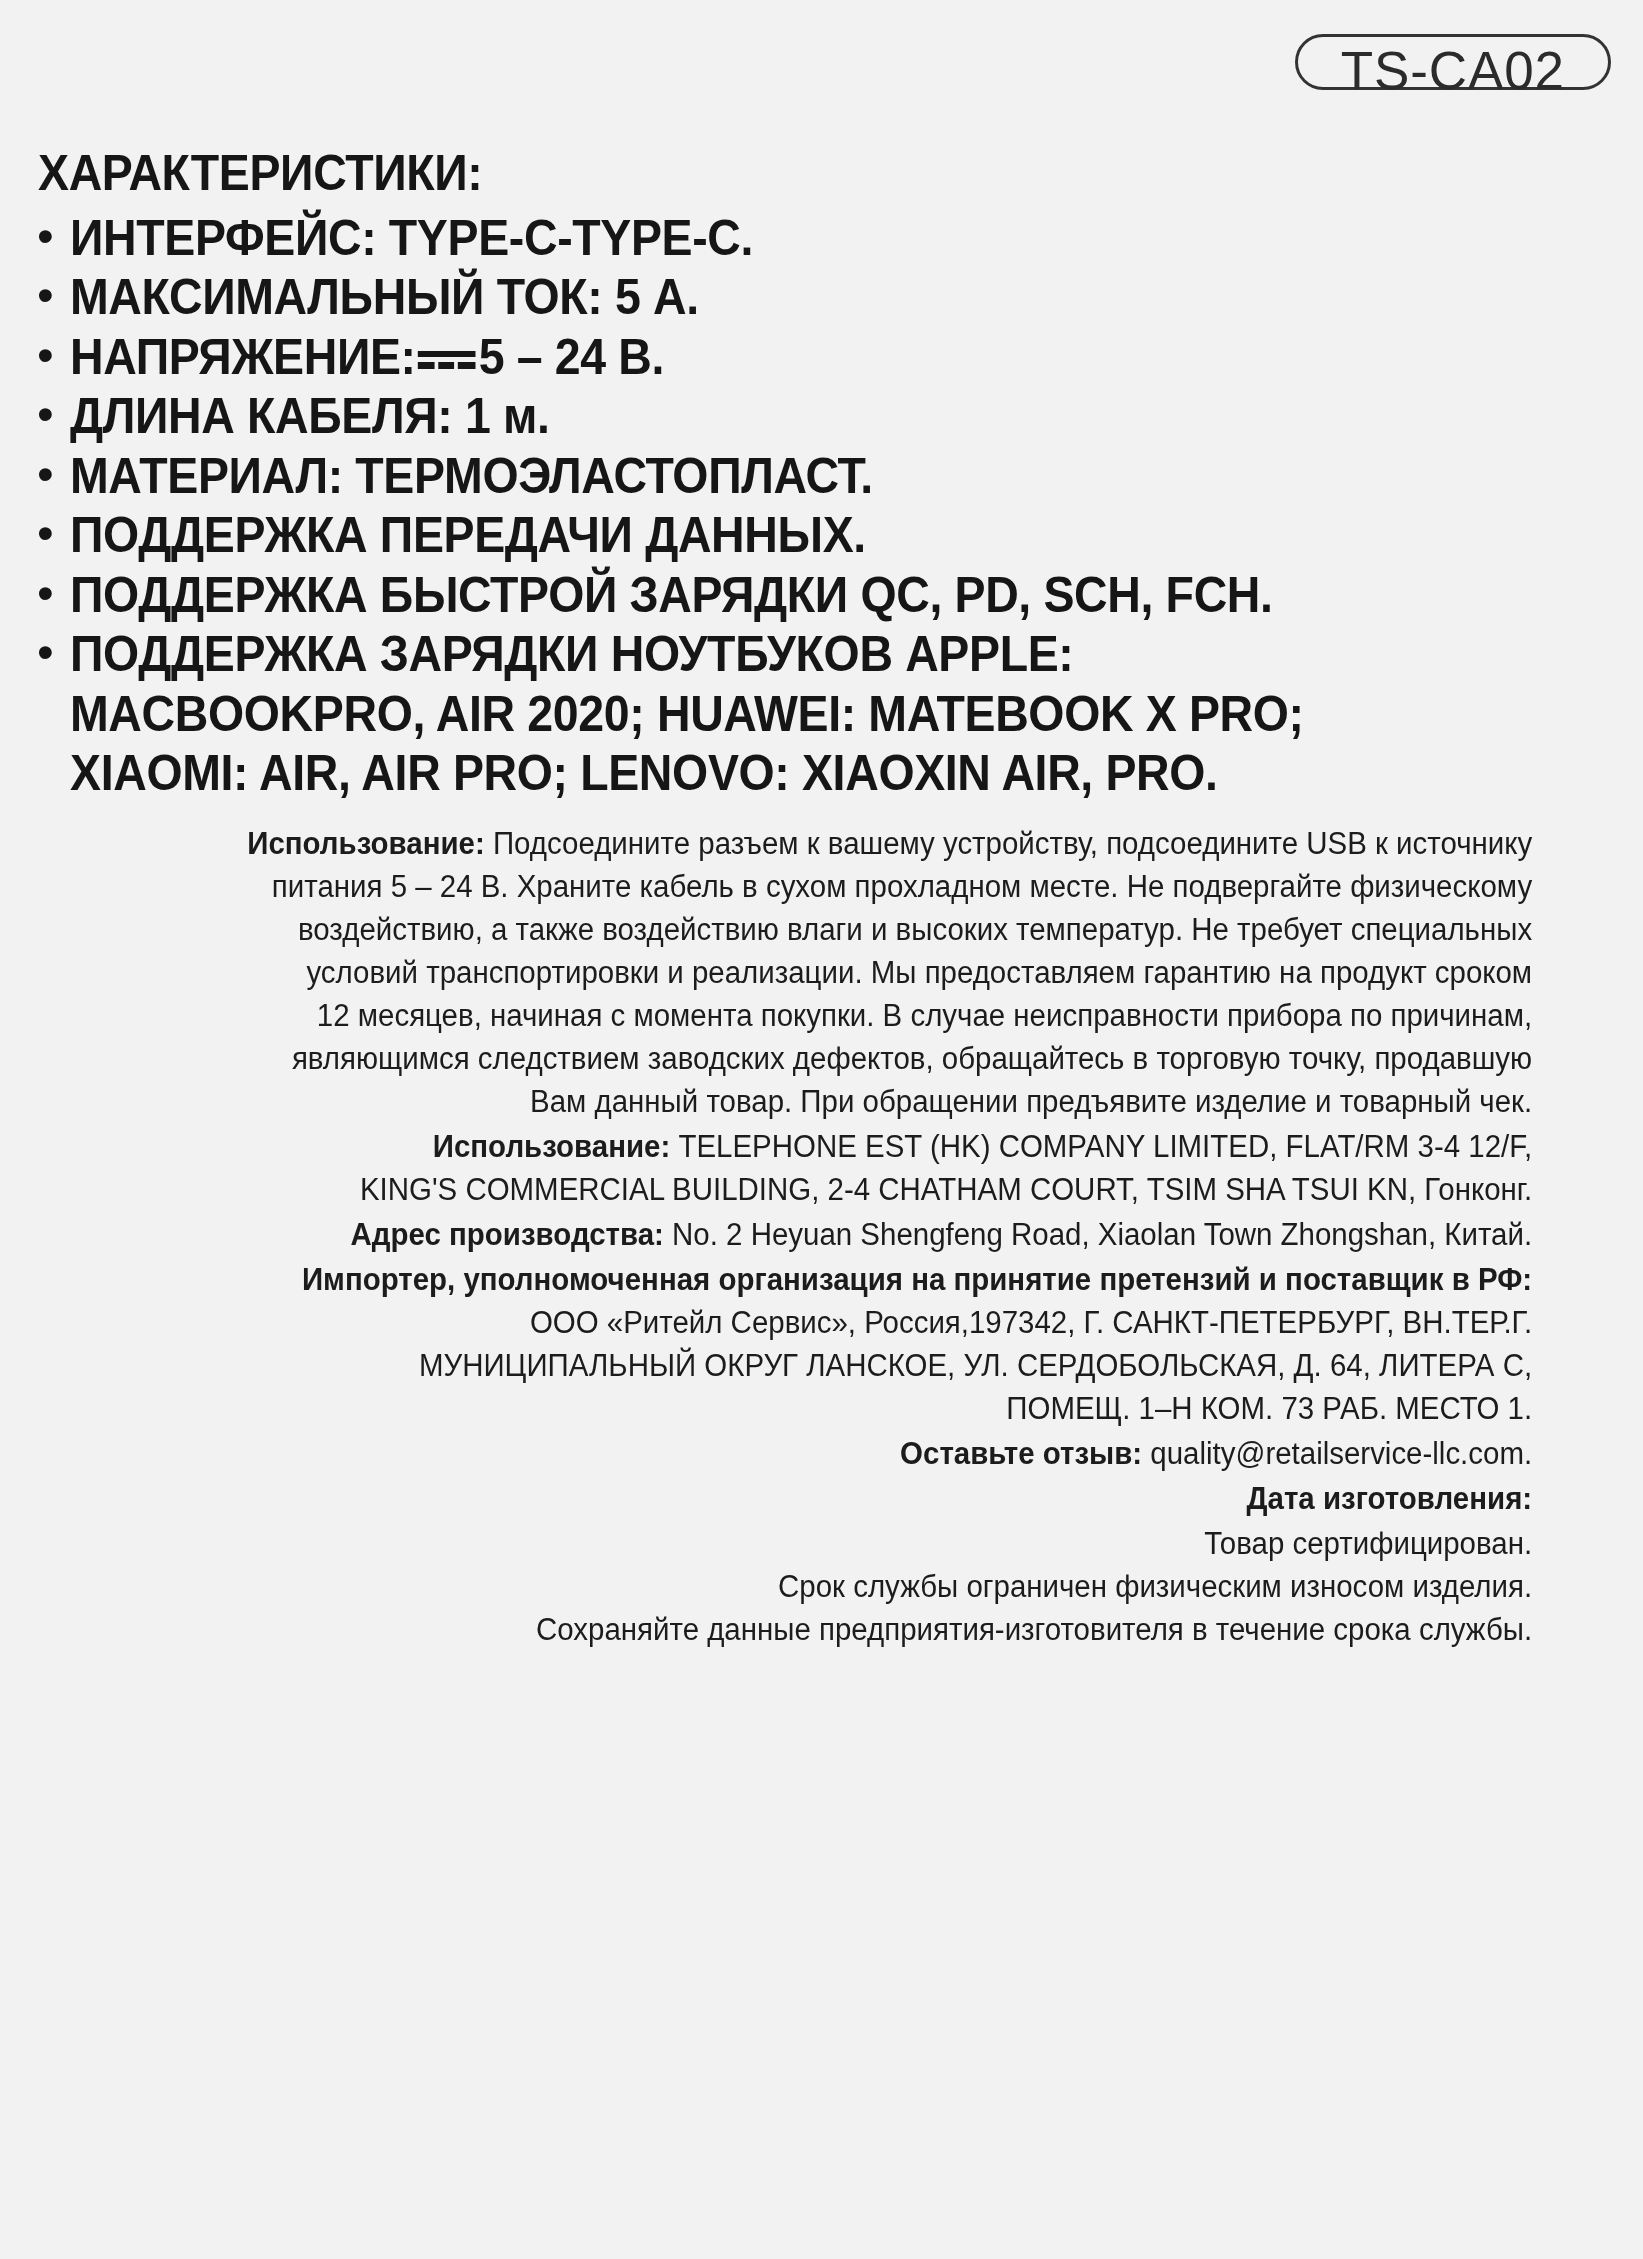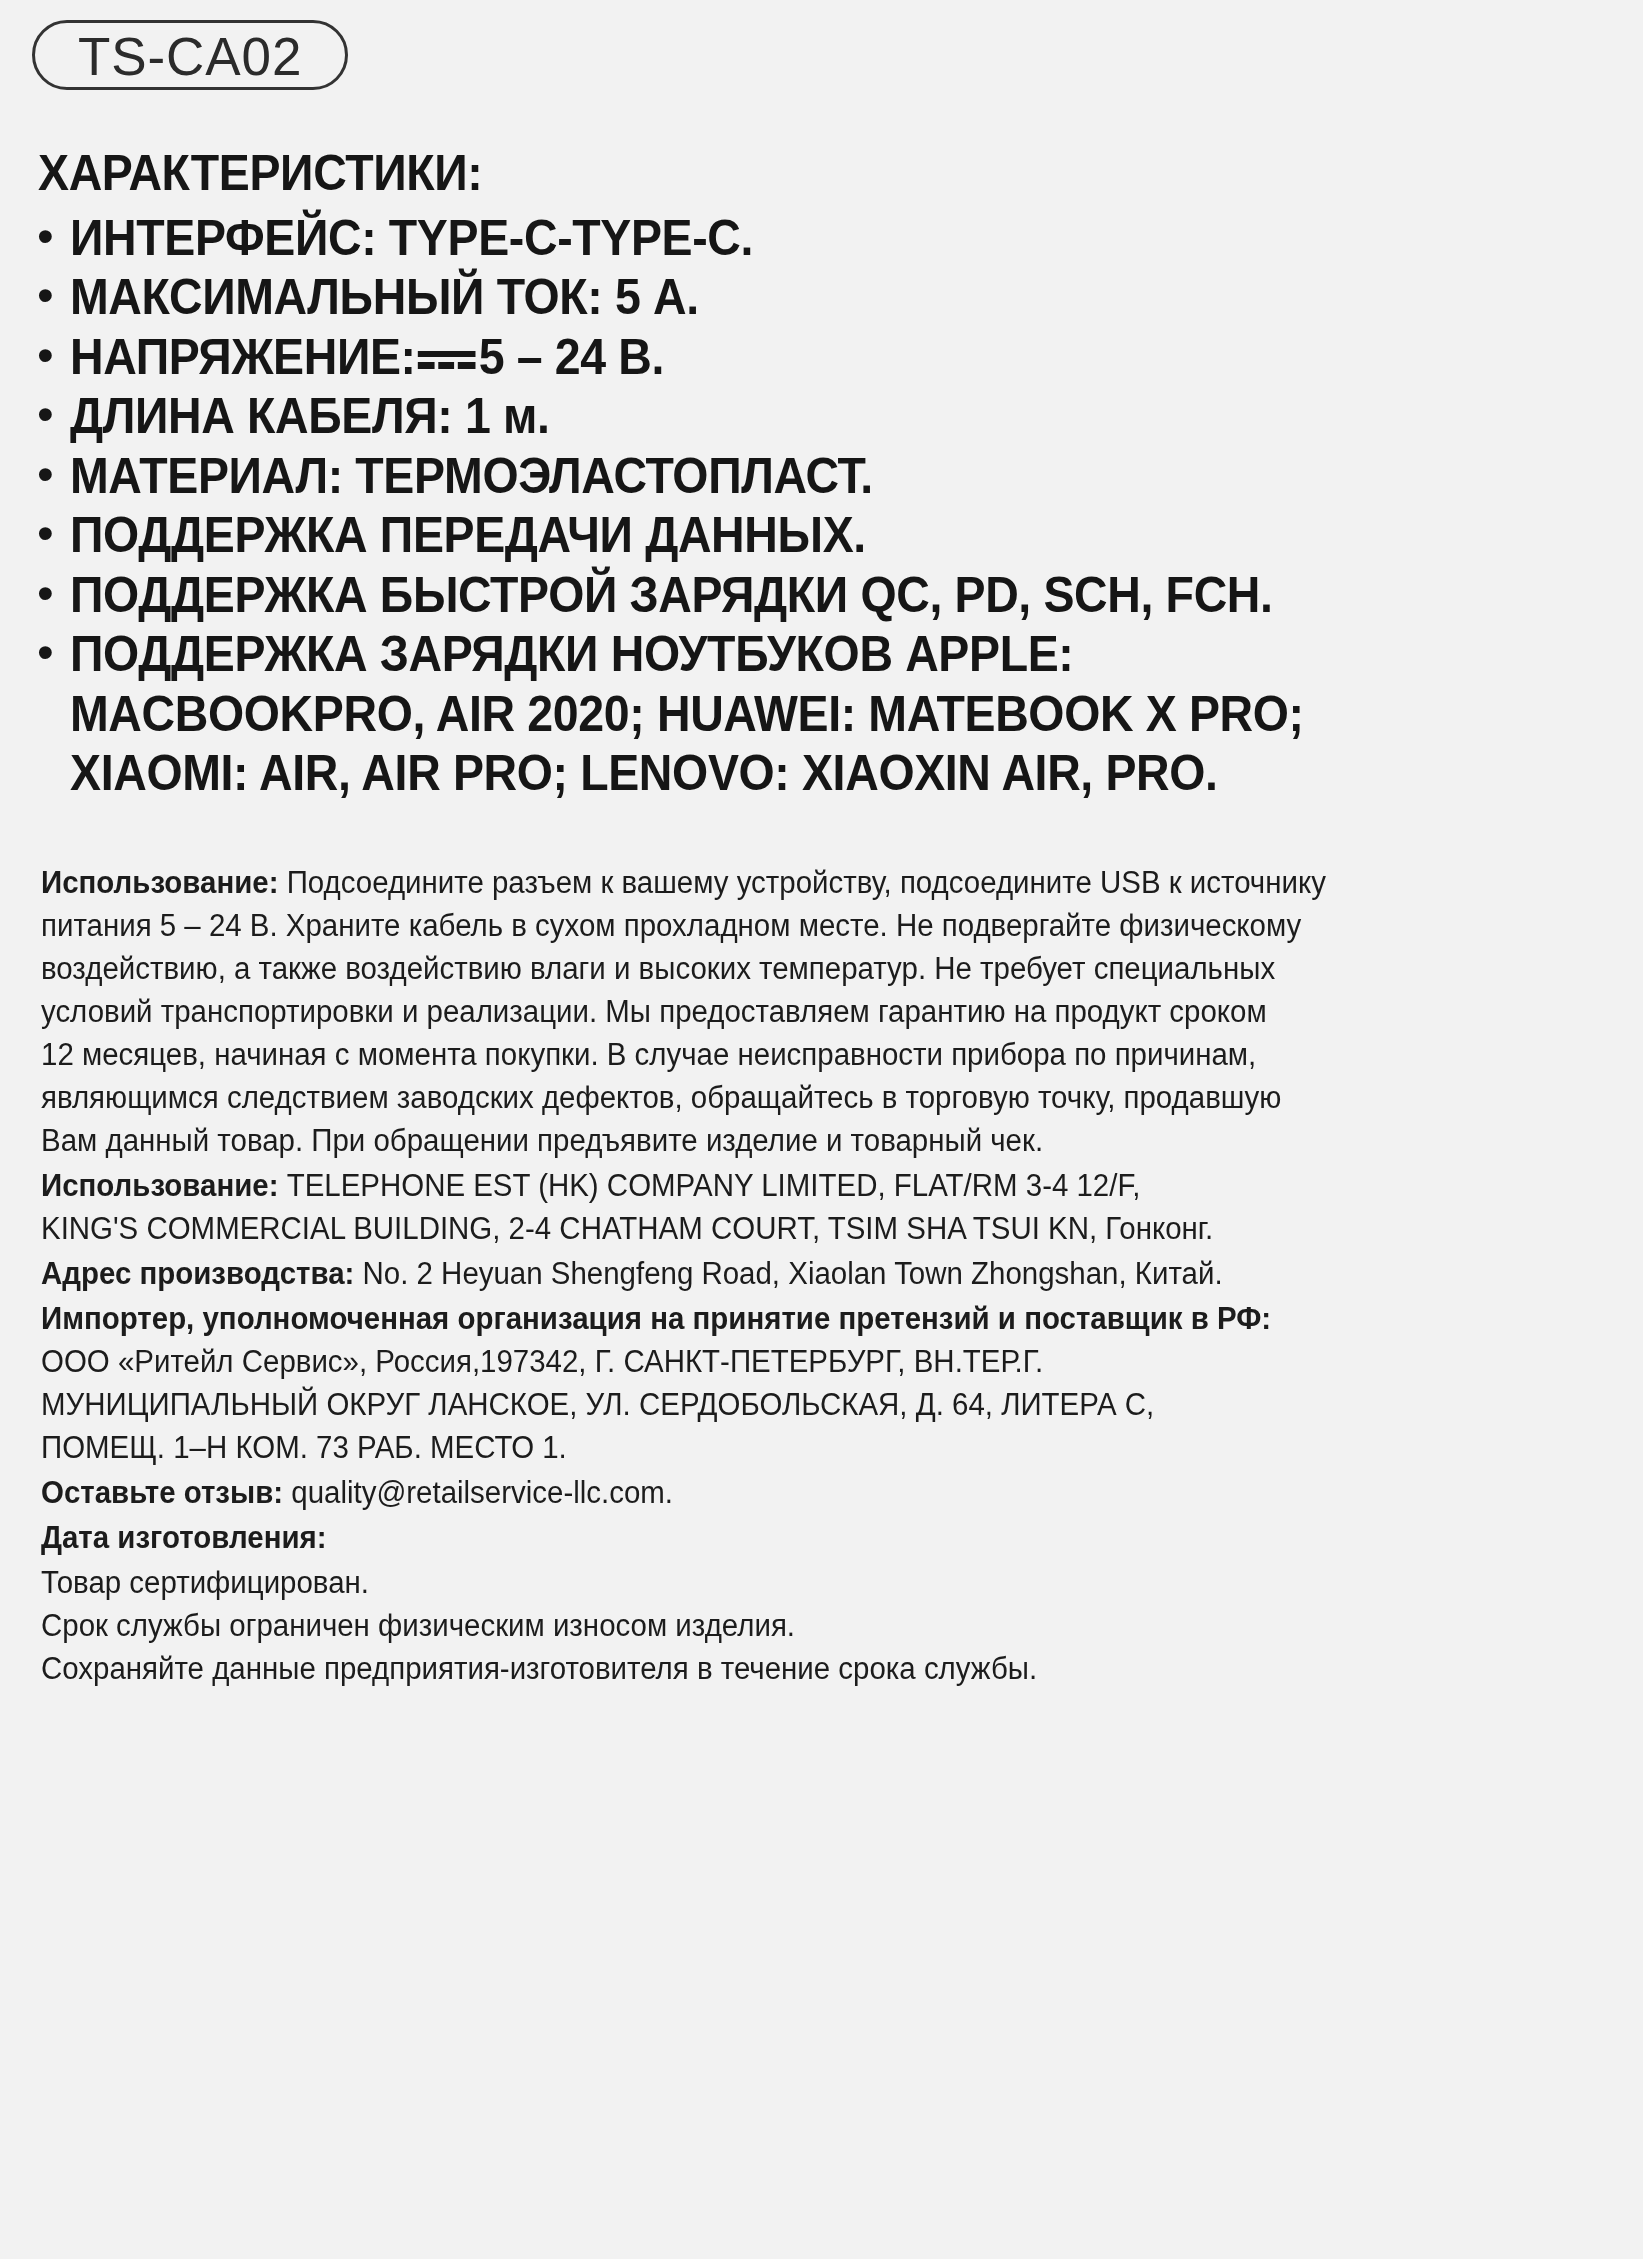--- a/index.html
+++ b/index.html
@@ -17,22 +17,22 @@
     height: 2260px;
     background: #f2f2f2;
     box-sizing: border-box;
     padding: 0 32px;
     overflow: hidden;
     color: #1a1a1a;
   }
   
   .badge-row {
     display: flex;
-    justify-content: flex-start;
-    padding-top: 20px;
+    justify-content: flex-end;
+    padding-top: 34px;
     height: 90px;
     box-sizing: border-box;
   }
   .model-badge {
     border: 3.8px solid #333333;
     border-radius: 43px;
     padding: 5.6px 43px 9.4px 43px;
     font-size: 53px;
     letter-spacing: 0.9px;
     color: #2b2b2b;
@@ -123,25 +123,26 @@
     position: absolute;
     top: 56%;
     height: 6.6px;
     background: #161616;
   }
   .dc-symbol .dc-dash.d1 { left: 0;   width: 30%; }
   .dc-symbol .dc-dash.d2 { left: 36%; width: 28%; }
   .dc-symbol .dc-dash.d3 { left: 70%; width: 30%; }
   
   .fineprint {
-    margin-top: 57px;
+    margin-top: 18px;
     margin-left: 9.4px;
     font-size: 31px;
     line-height: 1.39;
     color: #1c1c1c;
+    text-align: right;
   }
   .fp-para {
     transform: scaleX(0.95);
     transform-origin: left top;
     margin-bottom: 0;
   }
   .fp-line {
     white-space: nowrap;
   }
   .fp-block {

